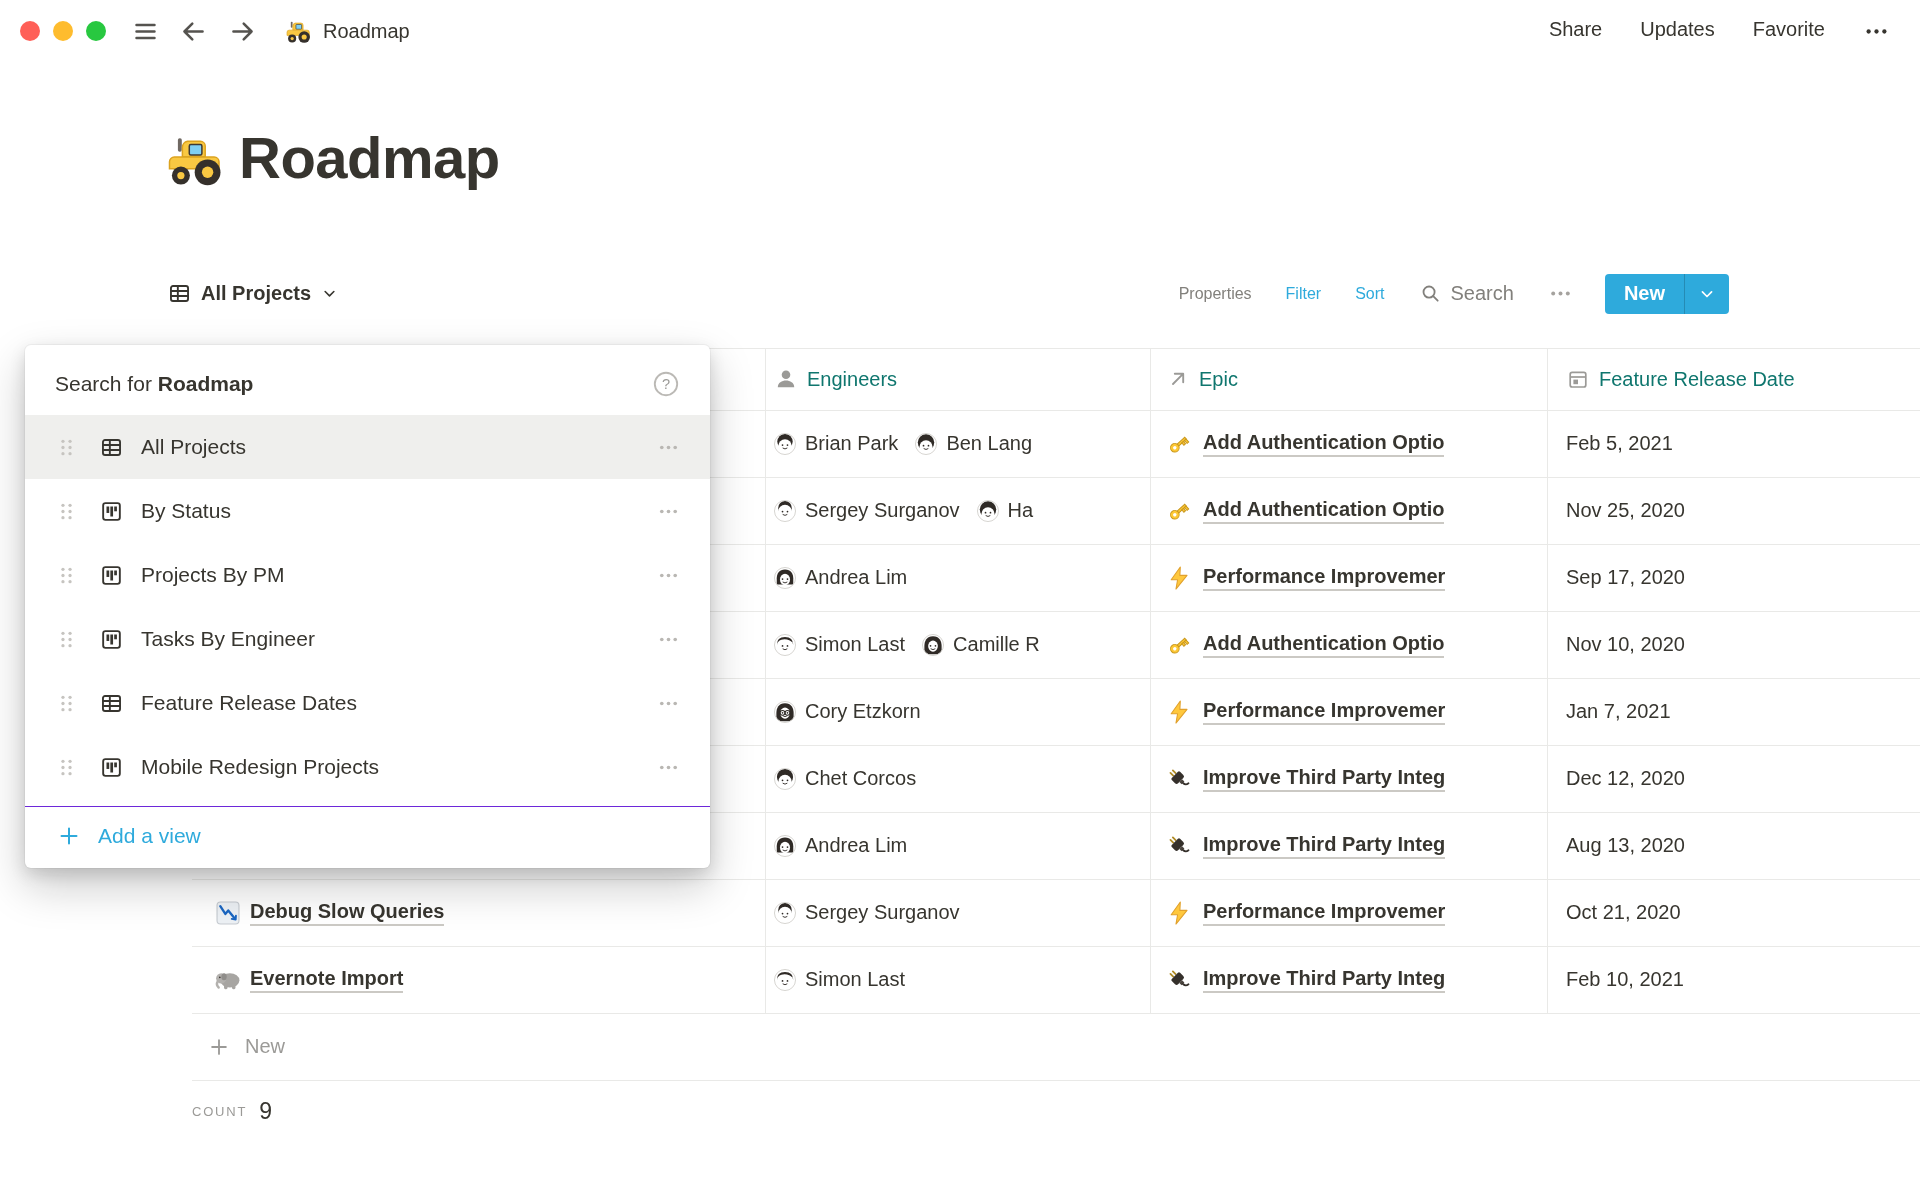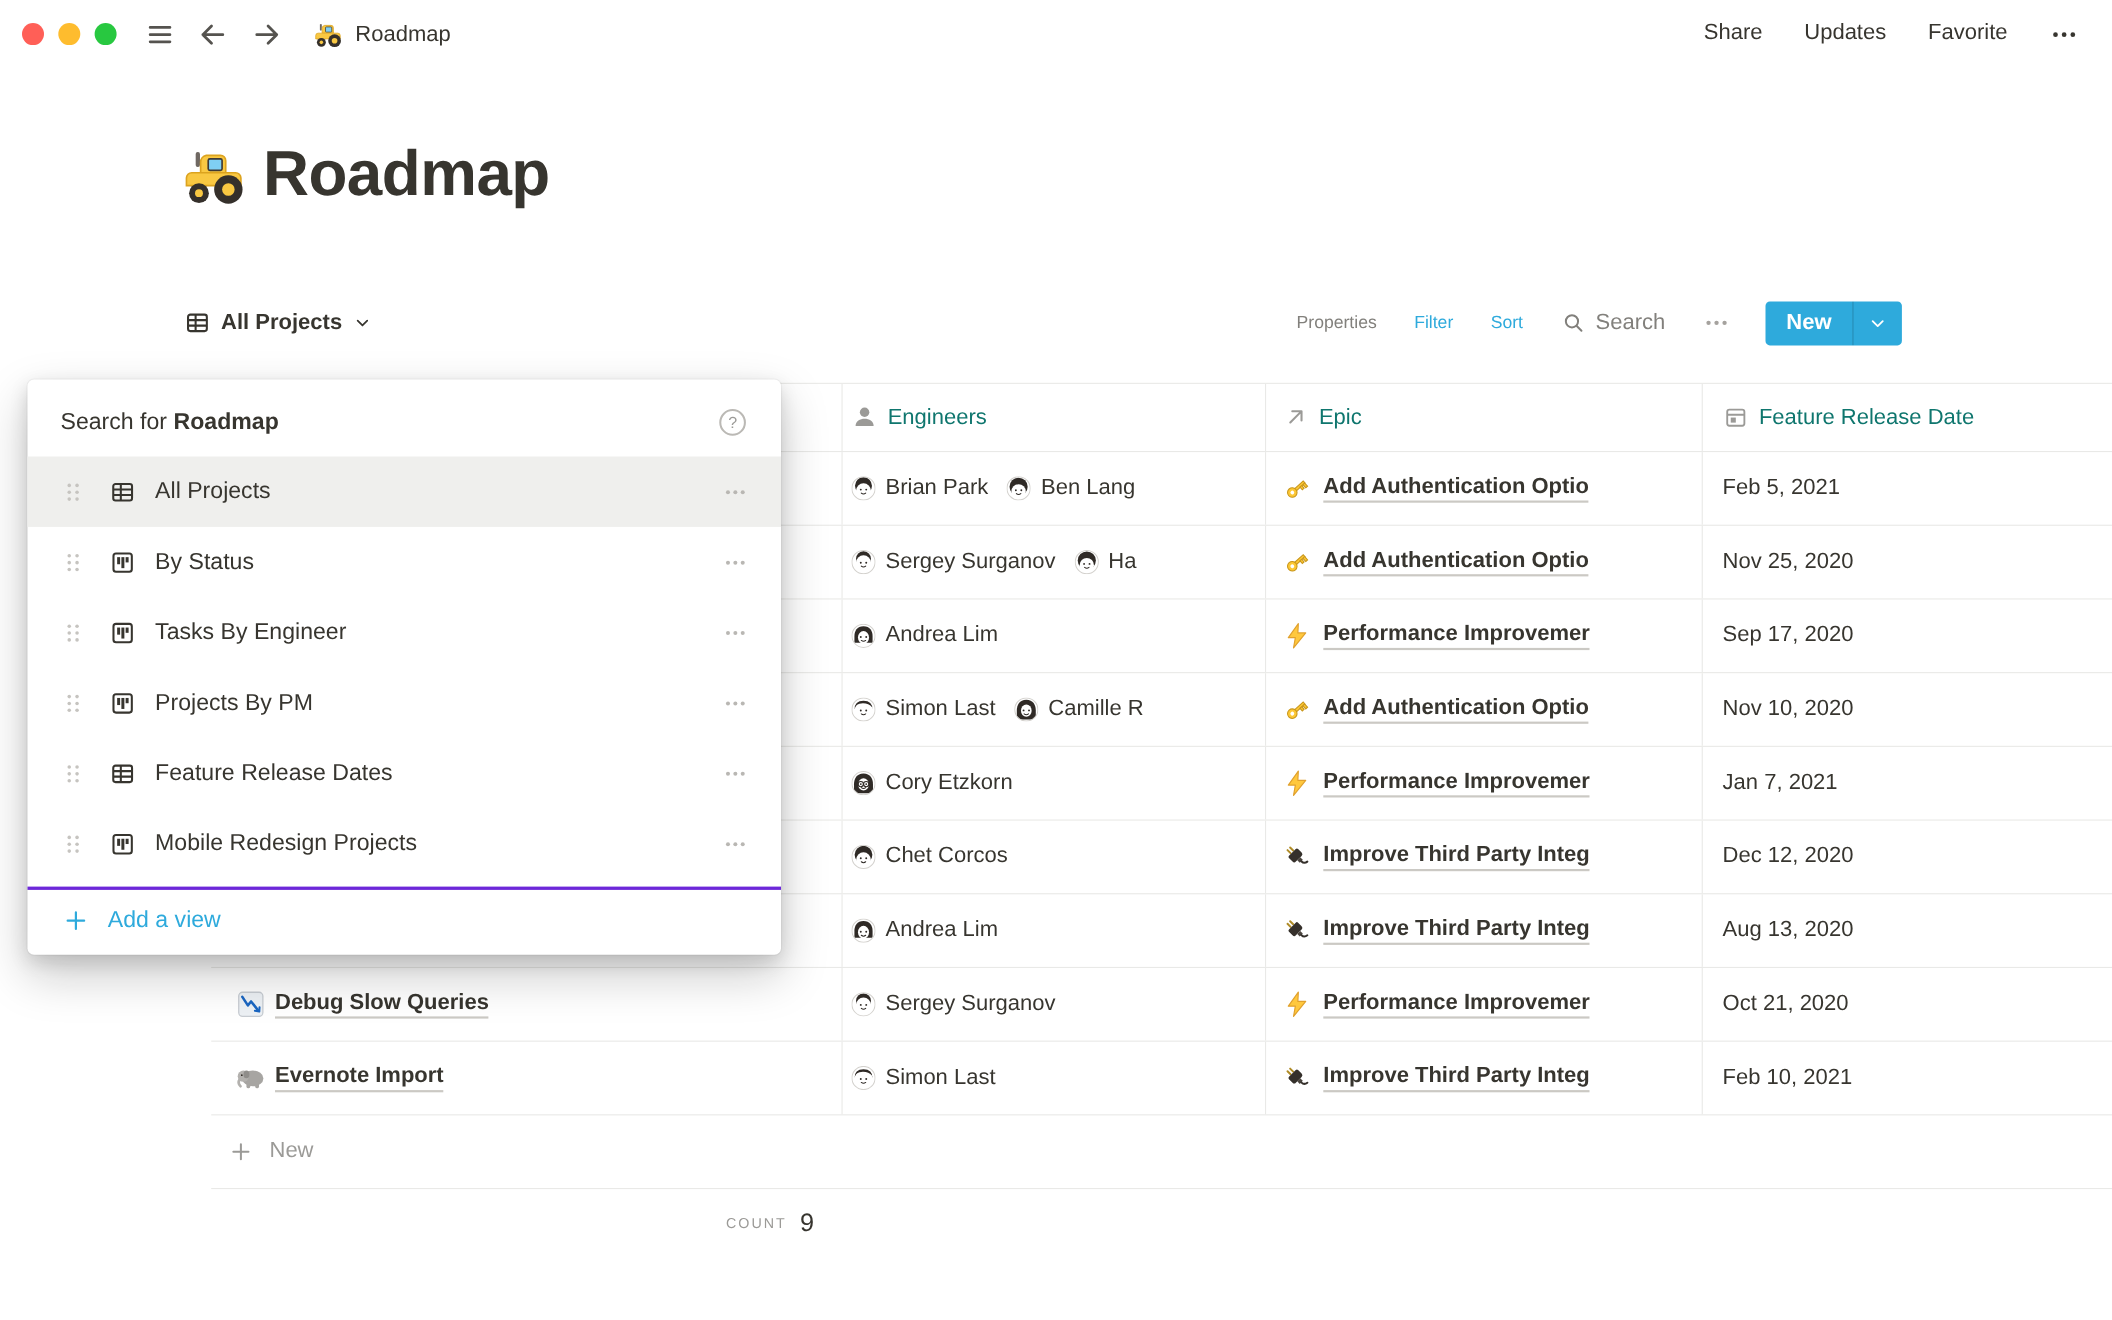--- a/index.html
+++ b/index.html
@@ -49,37 +49,37 @@
   .t-cell.c-date{border-right:none;padding-left:18px}
   .t-row.head .t-cell{gap:9px;font-weight:normal}
   .hicon{color:#9B9A97;display:flex}
   .eng{display:flex;align-items:center;gap:9px;margin-right:17px;flex:none;cursor:pointer}
   .plink{font-weight:bold;border-bottom:2px solid #CBC9C4;padding-bottom:1px;cursor:pointer}
   .ph-line{display:inline-block;height:24px;border-bottom:2px solid #C9C6C1;margin-right:12px}
   .chip{width:30px;height:30px;flex:none;display:flex;align-items:center;justify-content:center}
   .t-new{display:flex;align-items:center;gap:15px;height:67px;border-bottom:1px solid #E9E9E7;
          color:#9B9A97;font-size:20px;padding-left:16px;cursor:pointer}
   .t-count{display:grid;grid-template-columns:574px;height:62px}
-  .count-box{display:flex;align-items:center;justify-content:flex-end;padding-right:26px;gap:12px;cursor:pointer}
+  .count-box{display:flex;align-items:center;padding-right:26px;gap:12px;cursor:pointer}
   .count-label{font-size:13px;letter-spacing:1.8px;color:#9B9A97}
   .count-num{font-size:23px;color:#37352F}
 
   
   .vpanel{position:absolute;left:25px;top:345px;width:685px;background:#fff;border-radius:6px;z-index:30;padding-bottom:4px;
     box-shadow:0 0 0 1px rgba(15,15,15,.04),0 6px 16px rgba(15,15,15,.13),0 18px 44px rgba(15,15,15,.22)}
   .vp-head{display:flex;align-items:center;justify-content:space-between;padding:25px 30px 17px 30px;font-size:21px}
   .vp-title b{font-weight:bold}
   .vp-help{cursor:pointer}
   .vp-item{display:flex;align-items:center;height:64px;padding:0 30px;font-size:21px;cursor:pointer}
   .vp-item.selected{background:#EFEFED}
   .vp-drag{margin-right:21px;color:#C6C4C0;flex:none;display:flex;cursor:grab}
   .vp-icon{margin-right:17px;color:#37352F;flex:none;display:flex}
   .vp-label{flex:1}
   .vp-dots{color:#B9B7B3;flex:none;display:flex;cursor:pointer}
-  .vp-add{display:flex;align-items:center;gap:17px;height:58px;margin-top:7px;border-top:3px solid #6d28d9;
+  .vp-add{display:flex;align-items:center;gap:17px;height:58px;margin-top:7px;border-top:1px solid #6d28d9;
           padding:0 32px;color:#2EAADC;font-size:21px;cursor:pointer}
 </style>
 </head>
 <body>
 
 <svg width="0" height="0" style="position:absolute">
     <defs>
       <clipPath id="avc">
         <circle cx="12" cy="12" r="11.5"></circle>
       </clipPath>
@@ -778,21 +778,21 @@
           </svg>
         </span>
         <span class="vp-icon">
           <svg width="25" height="25" viewBox="0 0 24 24">
             <rect x="4" y="4" width="16" height="16" rx="2.2" stroke="currentColor" stroke-width="1.8" fill="none"></rect>
             <rect x="7.2" y="7.2" width="2.6" height="6.2" fill="currentColor"></rect>
             <rect x="10.9" y="7.2" width="2.6" height="9.6" fill="currentColor"></rect>
             <rect x="14.6" y="7.2" width="2.6" height="4.6" fill="currentColor"></rect>
           </svg>
         </span>
-        <span class="vp-label">Tasks By Engineer</span>
+        <span class="vp-label">Projects By PM</span>
         <span class="vp-dots">
           <svg width="23" height="23" viewBox="0 0 24 24">
             <circle cx="5" cy="12" r="1.9" fill="currentColor"></circle>
             <circle cx="12" cy="12" r="1.9" fill="currentColor"></circle>
             <circle cx="19" cy="12" r="1.9" fill="currentColor"></circle>
           </svg>
         </span>
       </div>
       <div class="vp-item">
         <span class="vp-drag">
@@ -806,21 +806,21 @@
           </svg>
         </span>
         <span class="vp-icon">
           <svg width="25" height="25" viewBox="0 0 24 24">
             <rect x="4" y="4" width="16" height="16" rx="2.2" stroke="currentColor" stroke-width="1.8" fill="none"></rect>
             <rect x="7.2" y="7.2" width="2.6" height="6.2" fill="currentColor"></rect>
             <rect x="10.9" y="7.2" width="2.6" height="9.6" fill="currentColor"></rect>
             <rect x="14.6" y="7.2" width="2.6" height="4.6" fill="currentColor"></rect>
           </svg>
         </span>
-        <span class="vp-label">Projects By PM</span>
+        <span class="vp-label">Tasks By Engineer</span>
         <span class="vp-dots">
           <svg width="23" height="23" viewBox="0 0 24 24">
             <circle cx="5" cy="12" r="1.9" fill="currentColor"></circle>
             <circle cx="12" cy="12" r="1.9" fill="currentColor"></circle>
             <circle cx="19" cy="12" r="1.9" fill="currentColor"></circle>
           </svg>
         </span>
       </div>
       <div class="vp-item">
         <span class="vp-drag">

